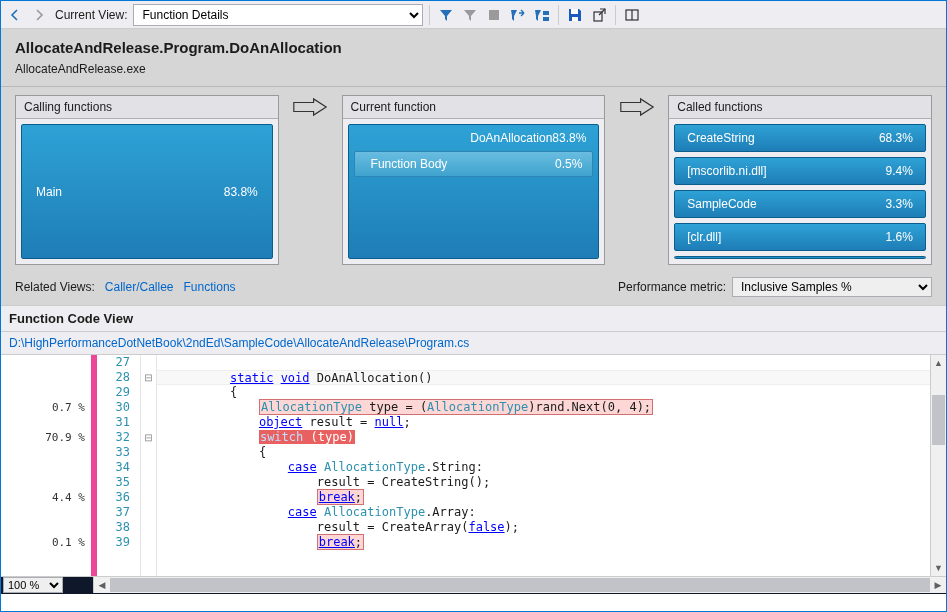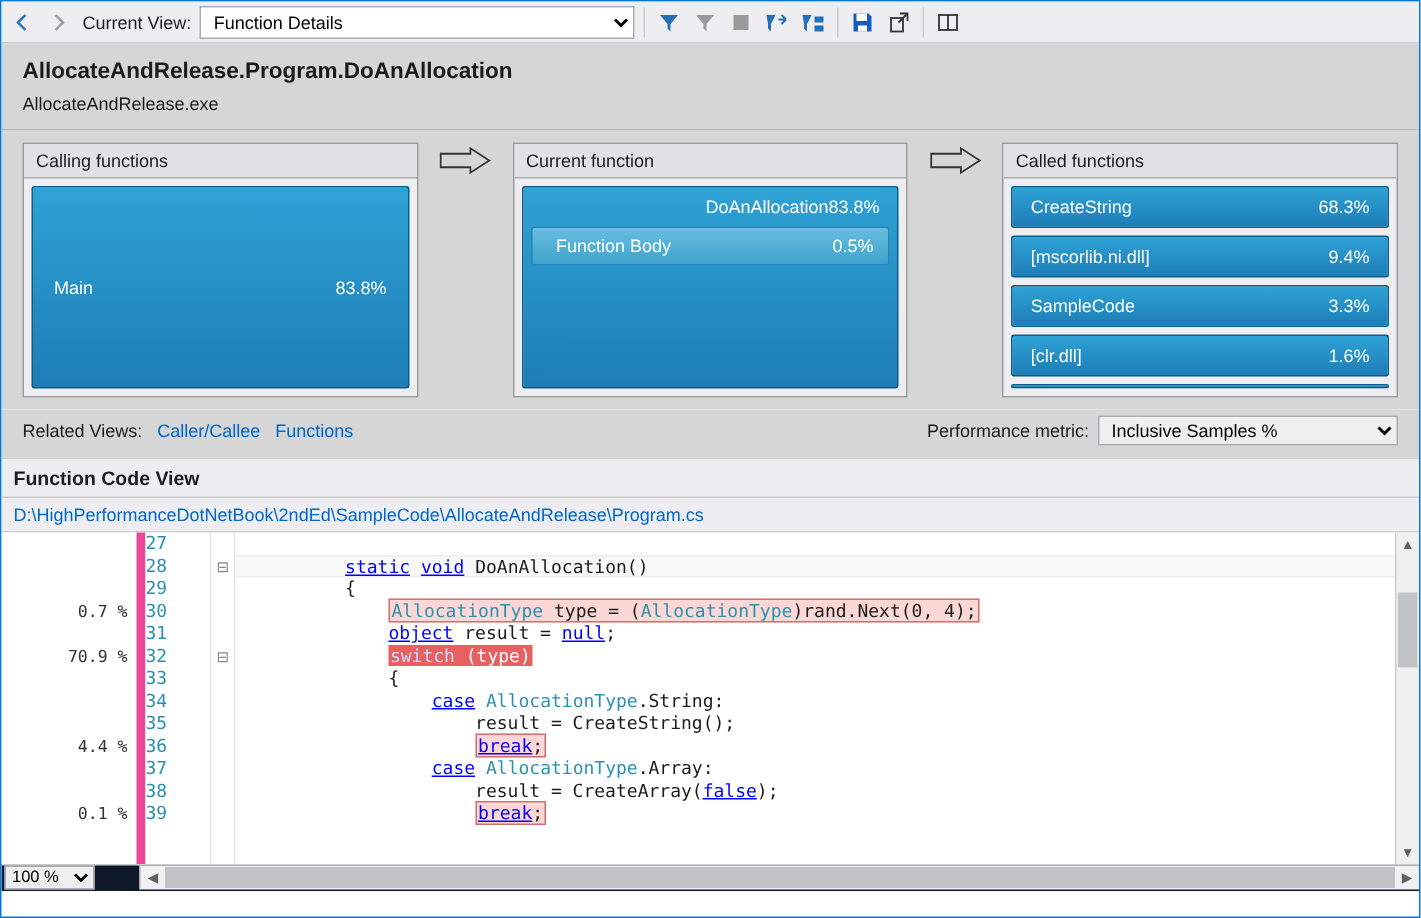--- a/index.html
+++ b/index.html
@@ -49,21 +49,21 @@
 
 
 .code-header { background: #eeeef2; border-top: 1px solid #ccc; border-bottom: 1px solid #ccc; }
 .code-title { font-weight: bold; font-size: 13px; padding: 5px 8px; border-bottom: 1px solid #ccc; }
 .code-path { color: #0066cc; font-size: 12px; padding: 4px 8px; }
 
 
 .code-area { position: relative; height: 221px; display: flex; }
 .pct-gutter { width: 96px; background: #fff; border-right: 6px solid #ec4899; text-align: right; font-family: Consolas, monospace; font-size: 11px; color: #333; }
 .pct-gutter .pct-line { height: 15px; line-height: 15px; padding-right: 6px; }
-.line-gutter { width: 44px; background: #fff; border-right: 1px solid #e5e5e5; font-family: Consolas, monospace; font-size: 12px; color: #2b91af; text-align: left; }
+.line-gutter { width: 44px; background: #fff; border-right: 1px solid #e5e5e5; font-family: Consolas, monospace; font-size: 12px; color: #2b91af; text-align: right; }
 .line-gutter .ln { height: 15px; line-height: 15px; padding-right: 10px; }
 .fold-gutter { width: 16px; background: #fff; border-right: 1px solid #e5e5e5; }
 .fold-gutter .fold { height: 15px; display: flex; align-items: center; justify-content: center; font-size: 10px; color: #888; }
 .code-text { flex: 1; font-family: Consolas, monospace; font-size: 12px; background: #fff; overflow: hidden; white-space: pre; }
 .code-line { height: 15px; line-height: 15px; padding-left: 8px; }
 .code-line.cursor { border-top: 1px solid #eee; border-bottom: 1px solid #eee; background: #f8f8f8; }
 .kw { color: #0000ff; text-decoration: underline; }
 .type { color: #2b91af; }
 .hl-light { background: #fdd6d6; border: 1px solid #d07070; padding: 0 1px; }
 .hl-red { background: #e86060; color: #fff; padding: 0 1px; }

